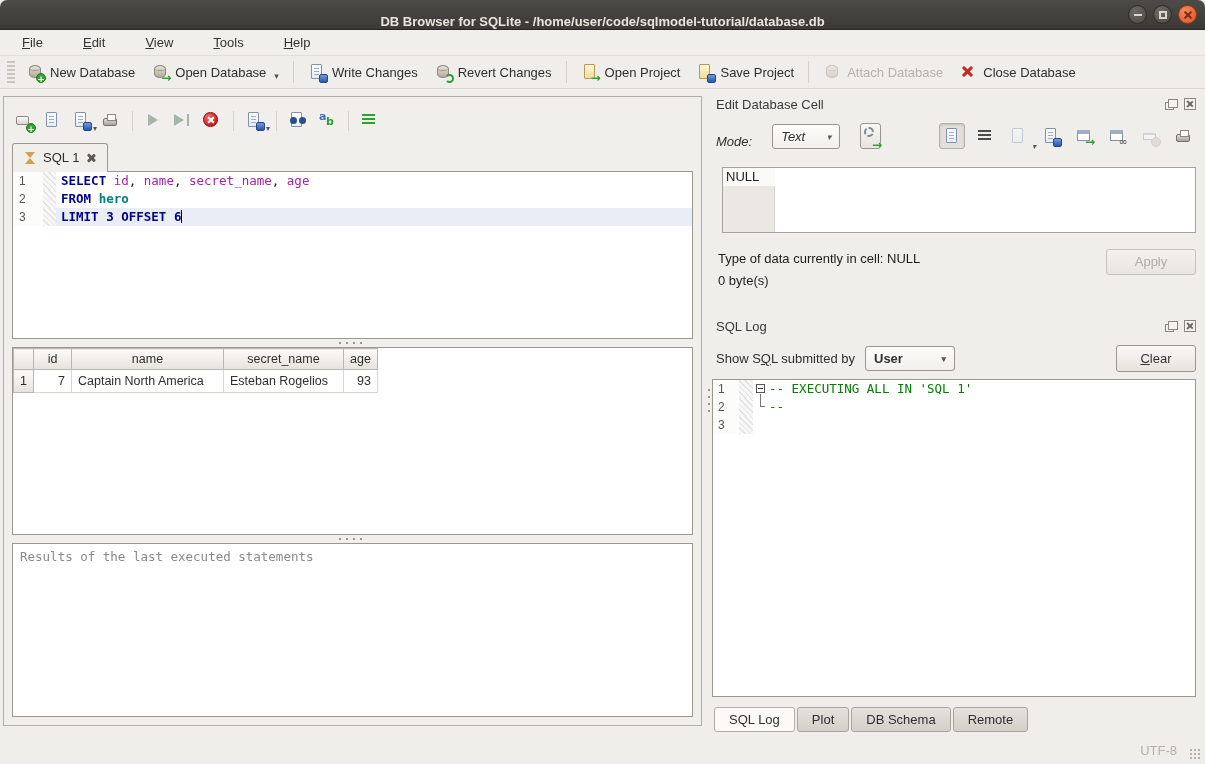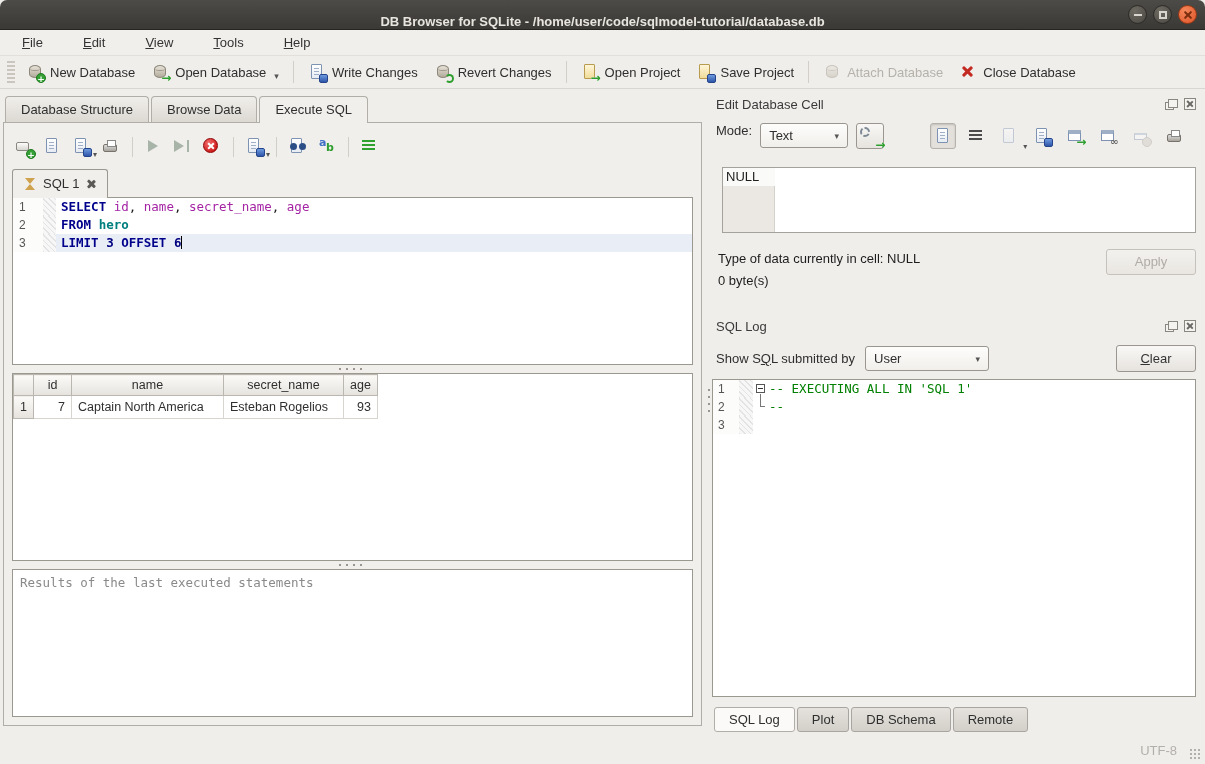--- a/index.html
+++ b/index.html
@@ -145,21 +145,21 @@
   
   .dock-title { height:22px; flex:none; display:flex; align-items:center; padding-left:4px; color:#3a3a3a; }
   .dock-title .spacer { flex:1; }
   .dock-ic { width:13px; height:12px; position:relative; margin-left:5px; cursor:pointer; }
   .float-ic { position:absolute; left:0; bottom:0; width:9px; height:8px; border:1px solid #8a8781; background:#f5f3f0; }
   .float-ic::before { content:""; position:absolute; left:2px; top:-4px; width:8px; height:7px; border:1px solid #8a8781; background:#f5f3f0; }
   .dclose-ic { position:absolute; inset:0 0 0 1px; border:1px solid #8a8781; background:#f5f3f0; }
   .dclose-ic::before,.dclose-ic::after { content:""; position:absolute; left:4px; top:1px; width:1.5px; height:8px; background:#6b6965; }
   .dclose-ic::before { transform:rotate(45deg);} .dclose-ic::after{ transform:rotate(-45deg);}
 
-  .mode-row { margin-top:8px; flex:none; display:flex; align-items:flex-start; gap:8px; padding-left:4px; }
+  .mode-row { margin-top:8px; flex:none; display:flex; align-items:flex-end; gap:20px; padding-left:4px;font-style:italic; }
   .select { display:flex; align-items:center; justify-content:space-between; border:1px solid #9a968f; border-radius:3px;
             background:linear-gradient(#fdfdfc,#f1efeb); padding:4px 8px; cursor:pointer; }
   .select .arrow { font-size:9px; color:#555; margin-left:10px; }
   .sel-mode { width:88px; }
   .btn { border:1px solid #9a968f; border-radius:3px; background:linear-gradient(#f9f8f6,#e6e3de); text-align:center; cursor:pointer; color:#333; }
   .gear-btn { width:28px; height:26px; position:relative; }
   .icbtn { position:relative; width:26px; height:26px; border-radius:3px; display:flex; align-items:center; justify-content:center; cursor:pointer; }
   .icbtn.pressed { background:#e3e0db; border:1px solid #b4b1ab; box-shadow:inset 0 1px 2px rgba(0,0,0,.15); }
   .icbtn.disabled { cursor:default; }
   .icbtn.disabled .ic { opacity:.4; }
@@ -169,21 +169,21 @@
   .cell-gutter { position:absolute; left:0; top:0; bottom:0; width:52px; background:#ebe8e4; border-right:1px solid #d5d2cc; }
   .cell-null { position:absolute; left:0; top:0; width:52px; height:18px; background:#fafaf8; padding:1px 3px; color:#1d1d1d; }
 
   .type-row { margin-top:14px; padding-left:6px; position:relative; flex:none; height:48px; }
   .type-line { height:22px; display:flex; align-items:center; color:#1d1d1d; }
   .apply-btn { position:absolute; right:0; top:2px; width:90px; height:26px; line-height:24px; }
   .apply-btn.disabled { color:#afaca7; background:linear-gradient(#f3f1ee,#e9e6e1); border-color:#c5c2bc; cursor:default; }
 
   .log-title { margin-top:20px; }
   .filter-row { margin-top:8px; flex:none; display:flex; align-items:center; padding-left:4px; }
-  .sel-user { width:124px; margin-left:10px; }
+  .sel-user { width:90px; margin-left:10px;font-weight:bold; }
   .clear-btn { margin-left:auto; width:80px; height:27px; line-height:25px; }
 
   .log-editor { margin-top:7px; flex:1; min-height:0; background:#fff; border:1px solid #9b988f; overflow:hidden;
                 font-family:"DejaVu Sans Mono", monospace; font-size:12.5px; }
   .log-row { display:flex; height:18px; line-height:18px; }
   .log-gutter { width:26px; flex:none; padding-left:5px; color:#555; font-family:"Liberation Sans",sans-serif; font-size:12px; background:#fcfcfb; }
   .log-fold { width:14px; flex:none; background:repeating-linear-gradient(45deg,#e3e3e3 0 1px,#f7f7f7 1px 4px); }
   .log-marker { width:16px; flex:none; position:relative; }
   .collapse-box { position:absolute; left:3px; top:4px; width:9px; height:9px; border:1px solid #555; background:#fff; }
   .collapse-box::after { content:""; position:absolute; left:1px; top:3px; width:5px; height:1px; background:#333; }
@@ -283,25 +283,20 @@
     </div>
     <div class="tbtn">
       <span class="ic"><span class="redx"></span></span>
       <span>Close Database</span>
     </div>
   </div>
 
   <div class="content">
 
     <div class="left-pane">
-      <div class="main-tabs">
-        <span class="mtab">Database Structure</span>
-        <span class="mtab">Browse Data</span>
-        <span class="mtab active">Execute SQL</span>
-      </div>
 
       <div class="tab-page">
 
         <div class="sql-toolbar">
           <span class="sicon">
               <span class="tabplus"></span>
               <span class="badge green"></span>
             </span>
           <span class="sicon"><span class="ic"><span class="doc lines"></span></span></span>
           <span class="sicon"><span class="ic"><span class="doc lines"></span><span class="badge floppy"></span></span><span class="mini-drop">▾</span></span>

